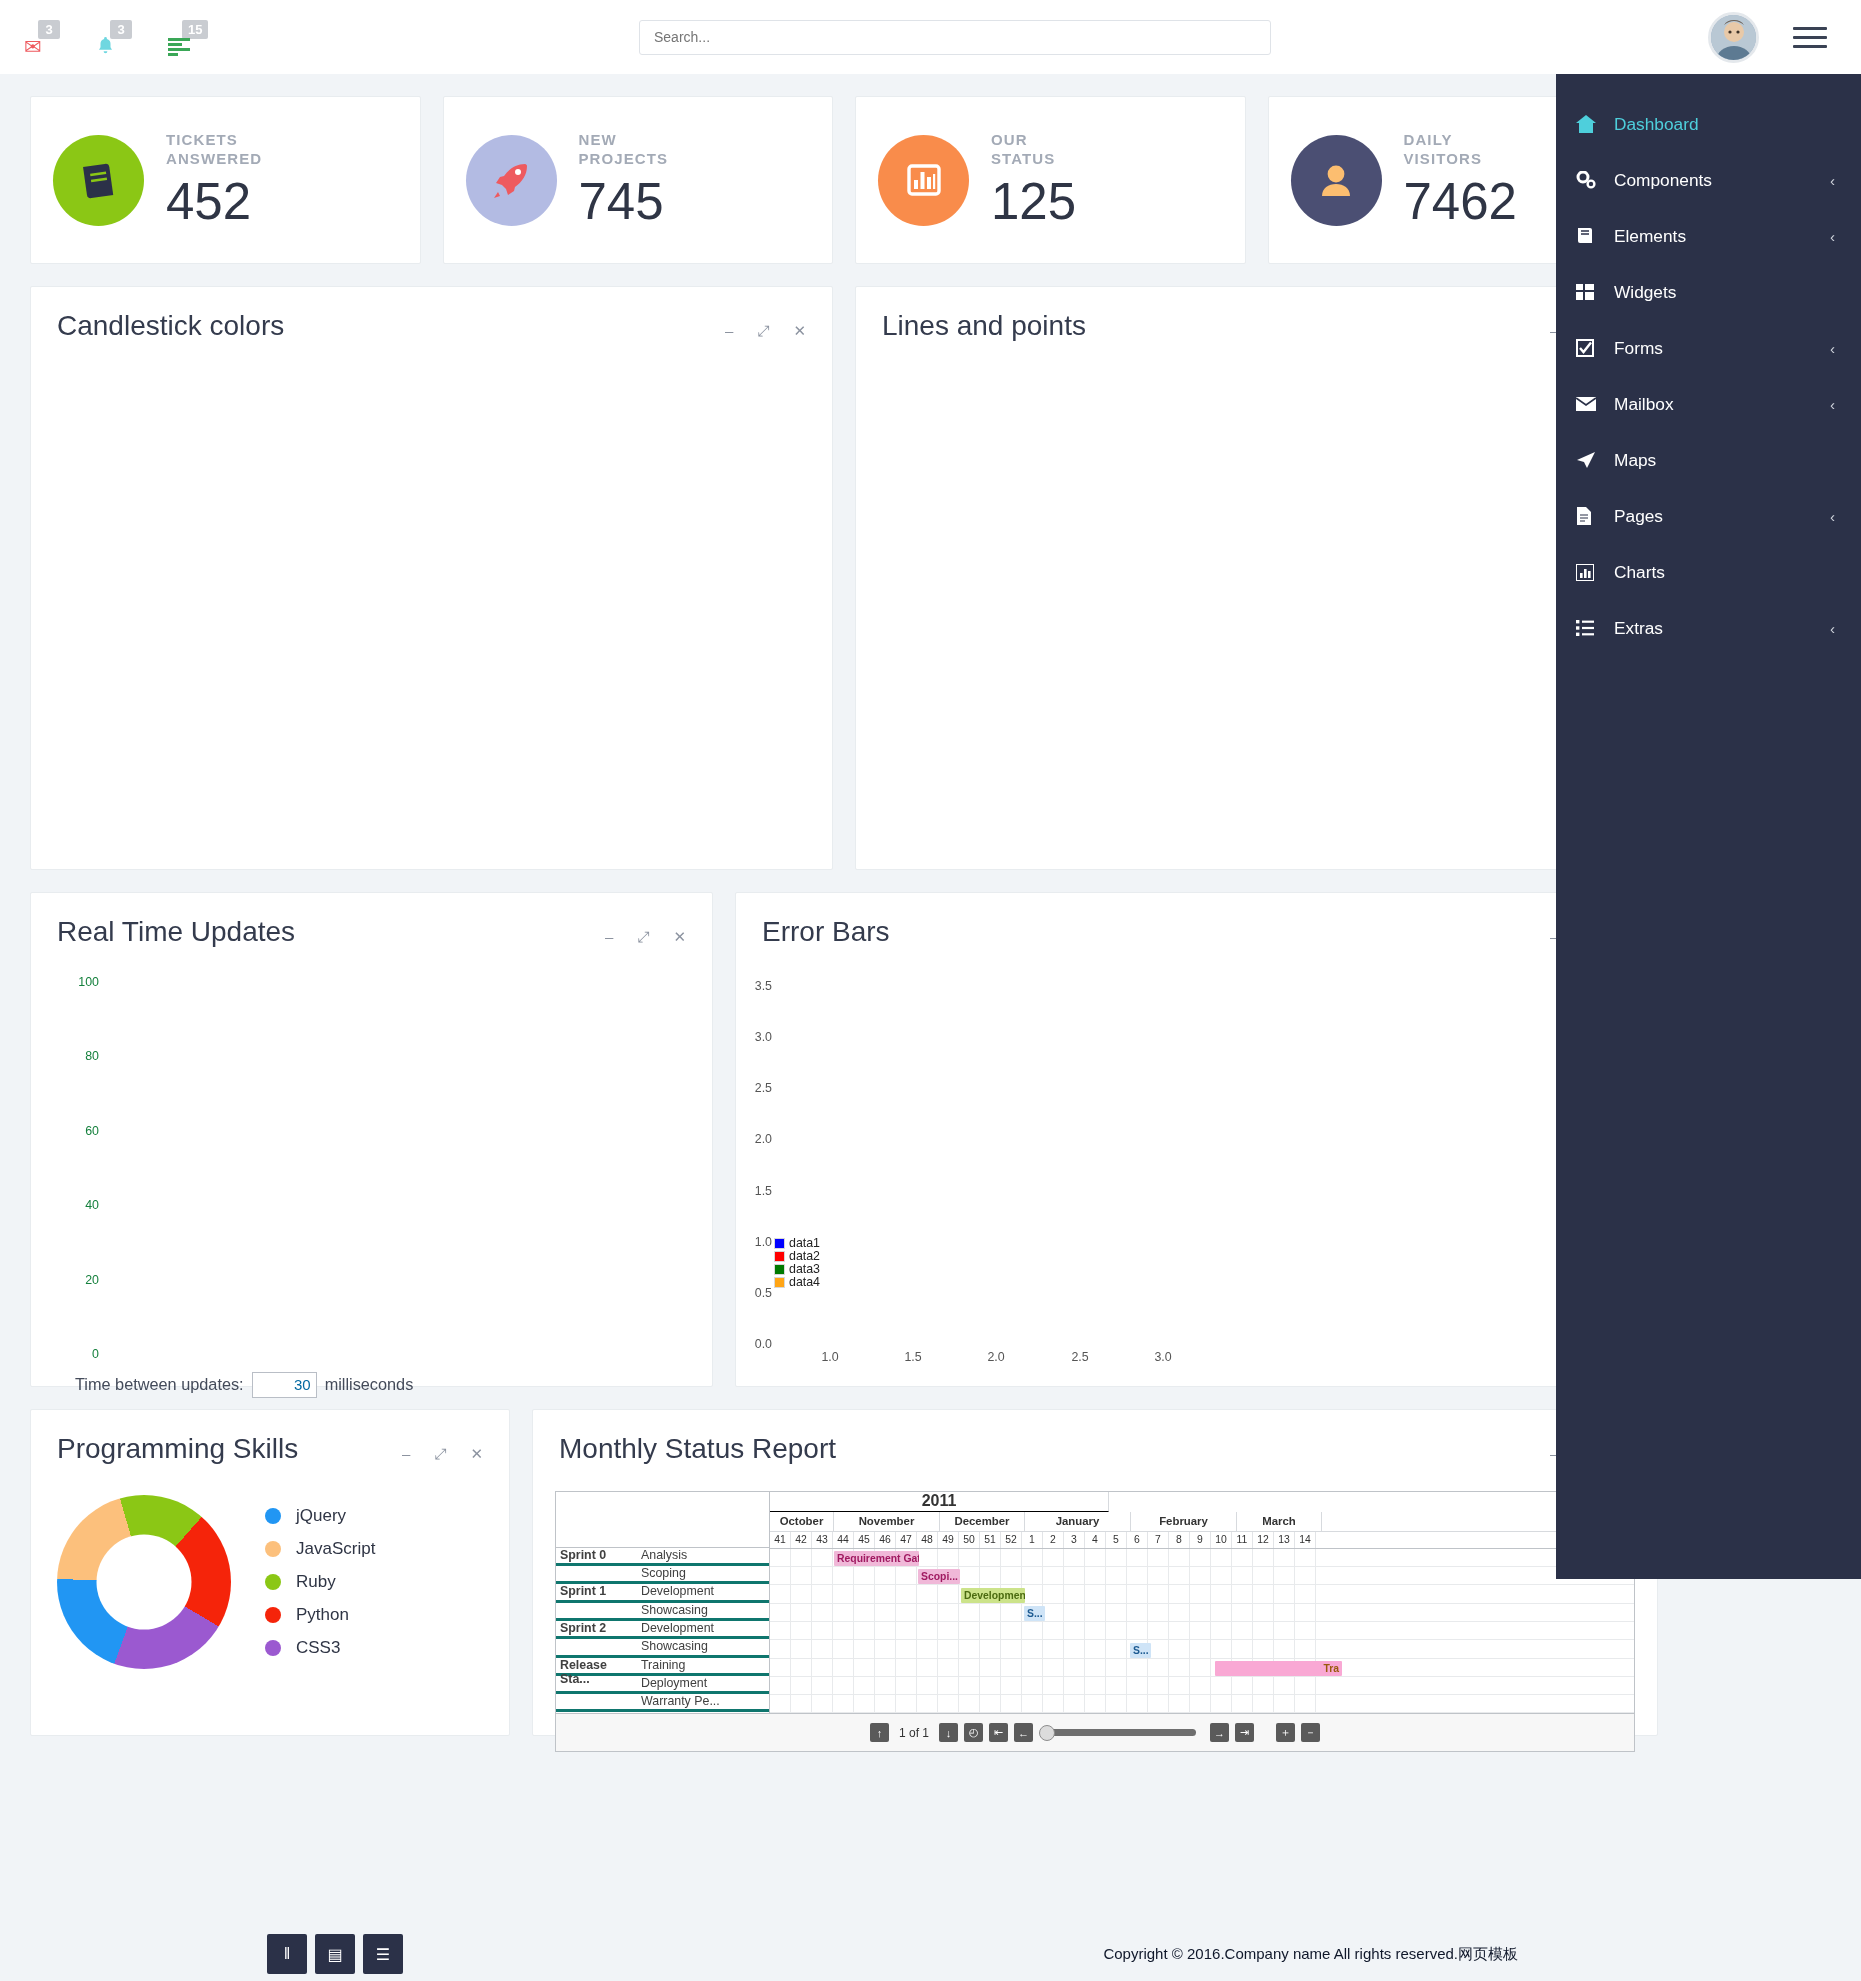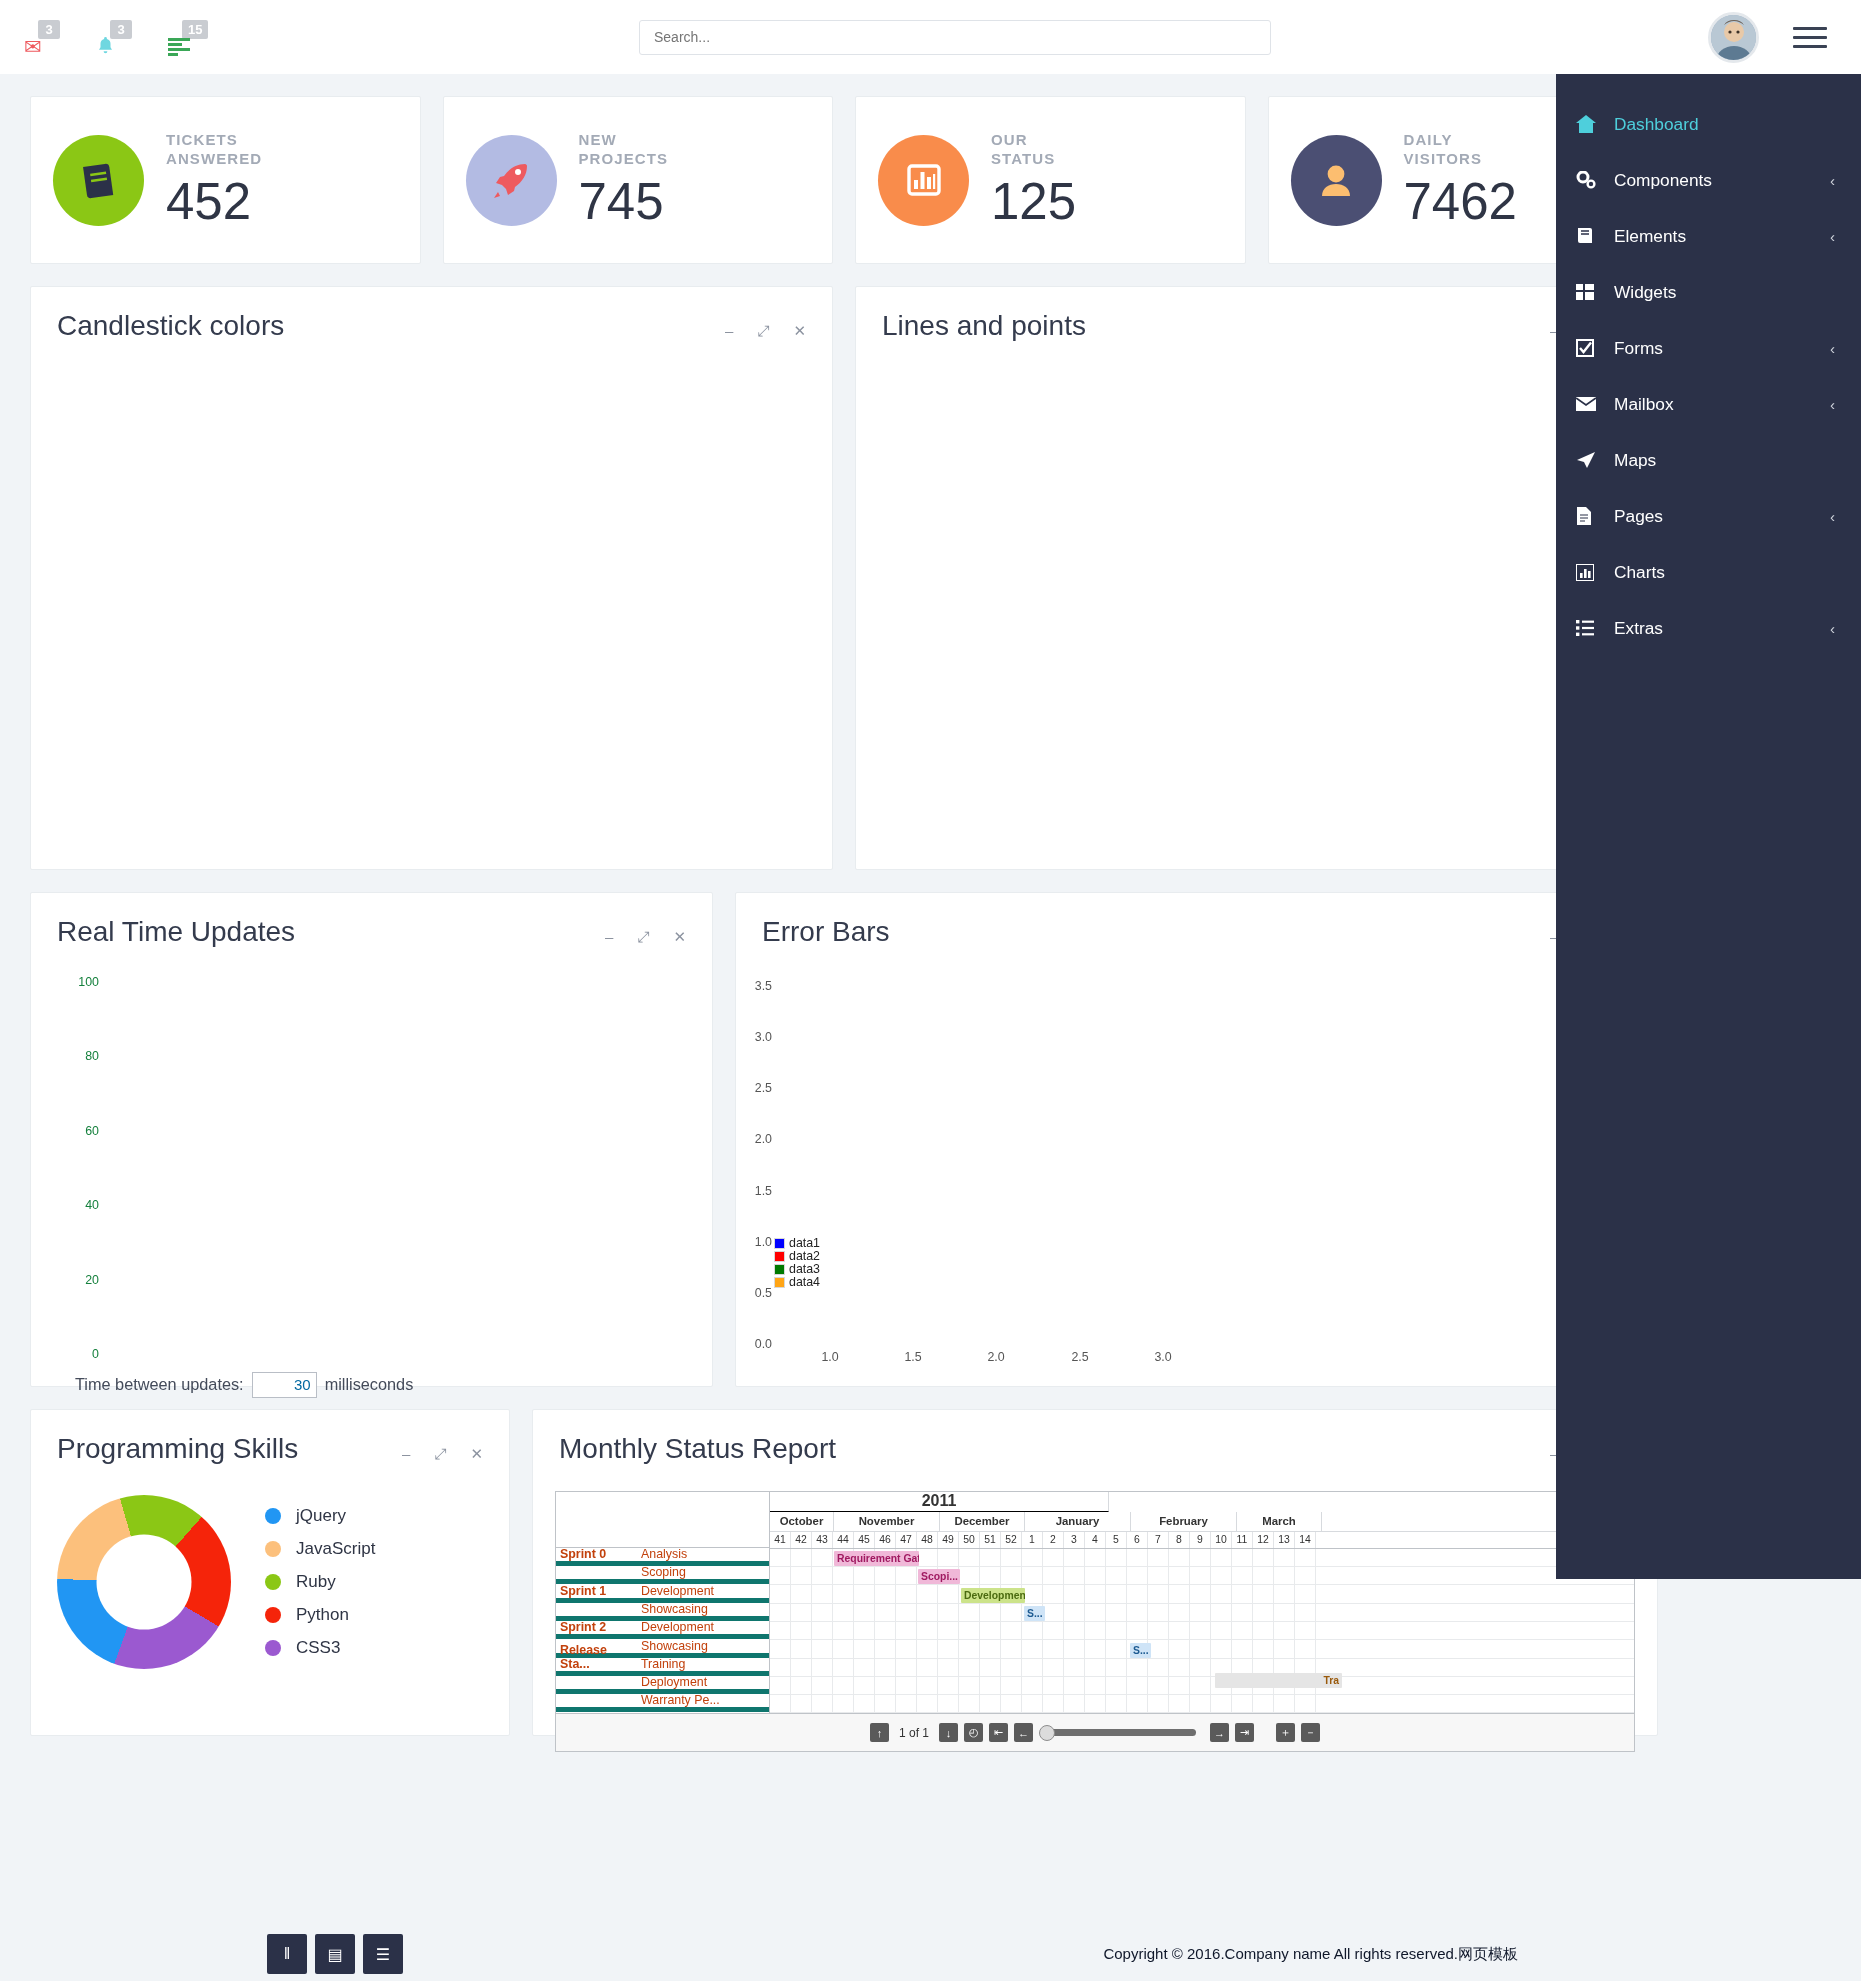--- a/index.html
+++ b/index.html
@@ -147,22 +147,22 @@
   .g-month {
     font-size: 11.4px; font-weight: bold; color: #333; display: flex;
     align-items: center; justify-content: center; border-right: 1px solid #d7dade;
   }
   .g-weeks { display: flex; height: 17px; border-bottom: 1px solid #bfc3c8; }
   .g-week {
     font-size: 10.4px; color: #333; display: flex; align-items: center;
     justify-content: center; border-right: 1px solid #e2e4e7; flex: 0 0 21px;
   }
   .g-rowlabel {
-    display: flex; align-items: flex-end; height: 18.3px; font-size: 12.4px;
-    border-bottom: 5px solid #0f766e; color: #c2410c;
+    display: flex; align-items: flex-start; height: 18.3px; font-size: 12.4px;
+    border-bottom: 3px solid #0f766e; color: #404040;
   }
   .g-rl-group { width: 83px; flex: 0 0 83px; font-weight: bold; padding-left: 4px; font-size: 12.4px; }
   .g-rl-task { padding-left: 2px; }
   .g-body { position: relative; }
   .g-brow { height: 18.3px; border-bottom: 1px solid #e8eaec; display: flex; }
   .g-cell { flex: 0 0 21px; border-right: 1px solid #e8eaec; }
   .g-bar {
     position: absolute; height: 15px; font-size: 10.4px; font-weight: bold;
     display: flex; align-items: center; padding: 0 3px; white-space: nowrap;
     overflow: hidden; border-radius: 1px;
@@ -855,21 +855,21 @@
                     <div class="g-cell"></div>
                     <div class="g-cell"></div>
                     <div class="g-cell"></div>
                     <div class="g-cell"></div>
                     <div class="g-cell"></div>
                     <div class="g-cell"></div>
                     <div class="g-cell"></div>
                     <div class="g-cell"></div>
                     <div class="g-cell"></div>
                   </div>
-                  <div class="g-bar" style="left: 445px; width: 127px; top: 112px; background: #e5e5e5; color: rgb(154, 90, 12); justify-content: flex-end; margin-top: 12px;">Tra</div>
+                  <div class="g-bar" style="left: 445px; width: 127px; top: 112px; background: #f9a8d4; color: rgb(154, 90, 12); justify-content: flex-end;">Tra</div>
                   <div class="g-brow">
                     <div class="g-cell"></div>
                     <div class="g-cell"></div>
                     <div class="g-cell"></div>
                     <div class="g-cell"></div>
                     <div class="g-cell"></div>
                     <div class="g-cell"></div>
                     <div class="g-cell"></div>
                     <div class="g-cell"></div>
                     <div class="g-cell"></div>

